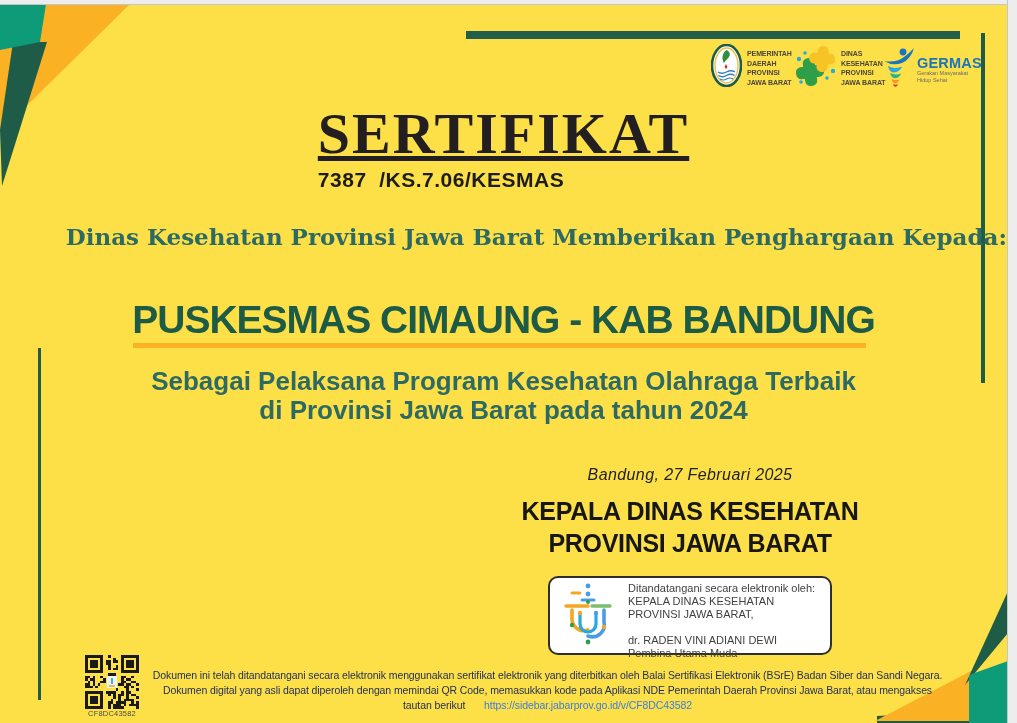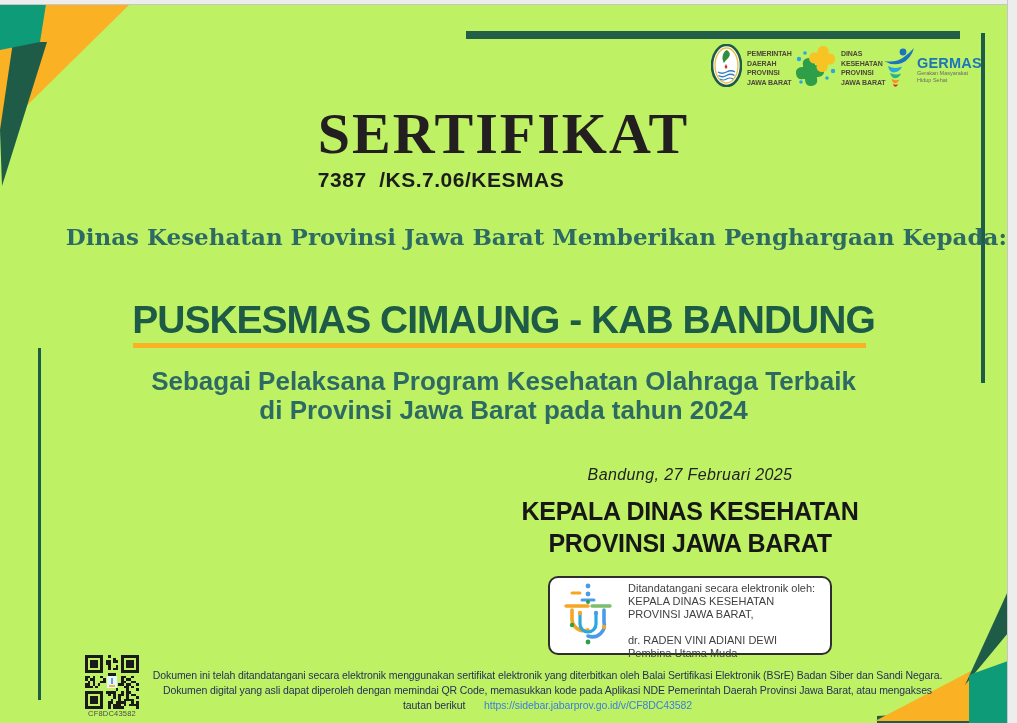--- a/index.html
+++ b/index.html
@@ -1,16 +1,16 @@
 <!DOCTYPE html>
 <html><head>
 <meta charset="utf-8">
 <style>
   html,body{margin:0;padding:0;background:#fff;}
-  #stage{position:relative;width:1017px;height:723px;background:#bef264;overflow:hidden;
+  #stage{position:relative;width:1017px;height:723px;background:#fde047;overflow:hidden;
          font-family:"Liberation Sans",sans-serif;}
   .abs{position:absolute;}
 
   
   .edge-top{left:0;top:0;width:1017px;height:4px;background:#ededee;border-bottom:1px solid #c6c6c9;z-index:60;}
   .edge-right{left:1007px;top:0;width:10px;height:723px;background:#ededee;border-left:1px solid #c6c6c9;z-index:60;}
 
   
   .deco{pointer-events:none;}
   .deco-tl{left:0;top:4px;width:400px;height:200px;z-index:5;}
@@ -33,21 +33,21 @@
 
   
   .logo-text{font-size:7px;font-weight:bold;line-height:9.5px;color:#4d463c;letter-spacing:-0.1px;}
   .pemprov-text{left:747px;top:49px;}
   .dinkes-text{left:841px;top:49px;}
   .germas-title{left:917px;top:55px;font-size:14.5px;font-weight:bold;color:#1B75BC;letter-spacing:0.2px;}
   .germas-sub{left:917px;top:70px;font-size:5.5px;line-height:6.5px;color:#6a6a6a;}
 
   
   .cert-title{left:0;top:100px;width:1007px;text-align:center;
-    font-family:"Liberation Serif",serif;font-weight:bold;font-size:58px;letter-spacing:2px;color:#231F20;}
+    font-family:"Liberation Serif",serif;font-weight:bold;font-size:58px;letter-spacing:2px;color:#231F20;text-decoration:underline;}
   .cert-number{left:0;top:168px;width:882px;text-align:center;
     font-weight:bold;font-size:21px;letter-spacing:0.5px;color:#1c1c1c;}
   .intro-text{left:0;top:223px;width:1007px;text-align:right;
     font-family:"DejaVu Serif",serif;font-weight:600;font-size:23px;color:#2E6A64;}
   .recipient{left:0;top:298px;width:1007px;text-align:center;
     font-weight:800;font-size:39px;letter-spacing:-1px;color:#1D5B46;}
   .award{left:0;width:1007px;text-align:center;
     font-family:Liberation Sans, sans-serif;font-weight:600;font-size:26px;color:#2E6A64;}
   .award1{top:366px;} .award2{top:395px;}
   .sig-date{left:400px;top:466px;width:580px;text-align:center;

